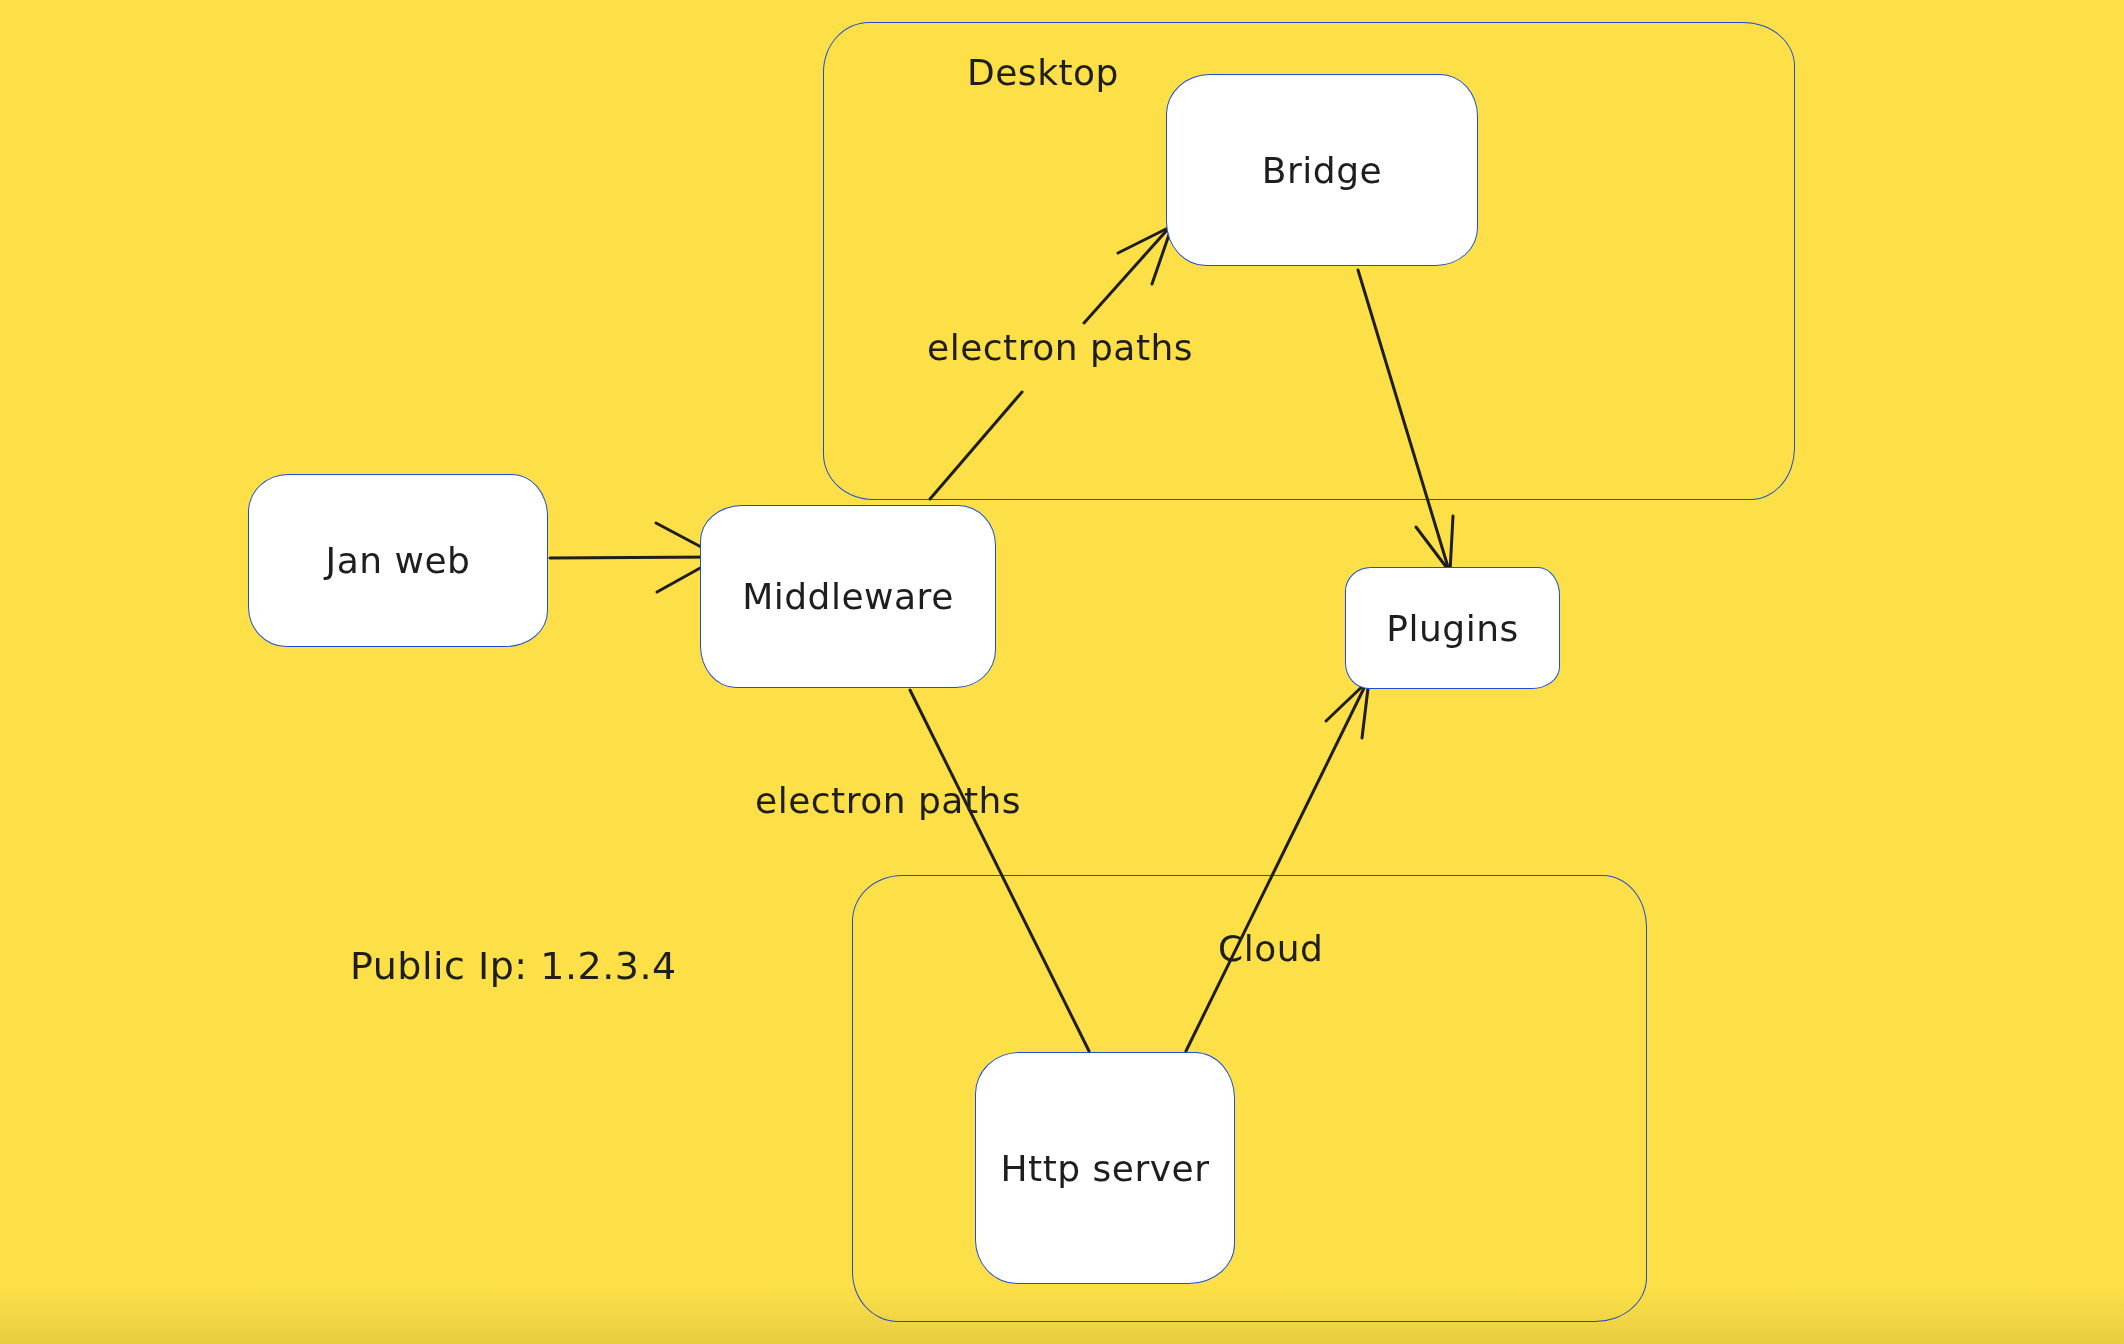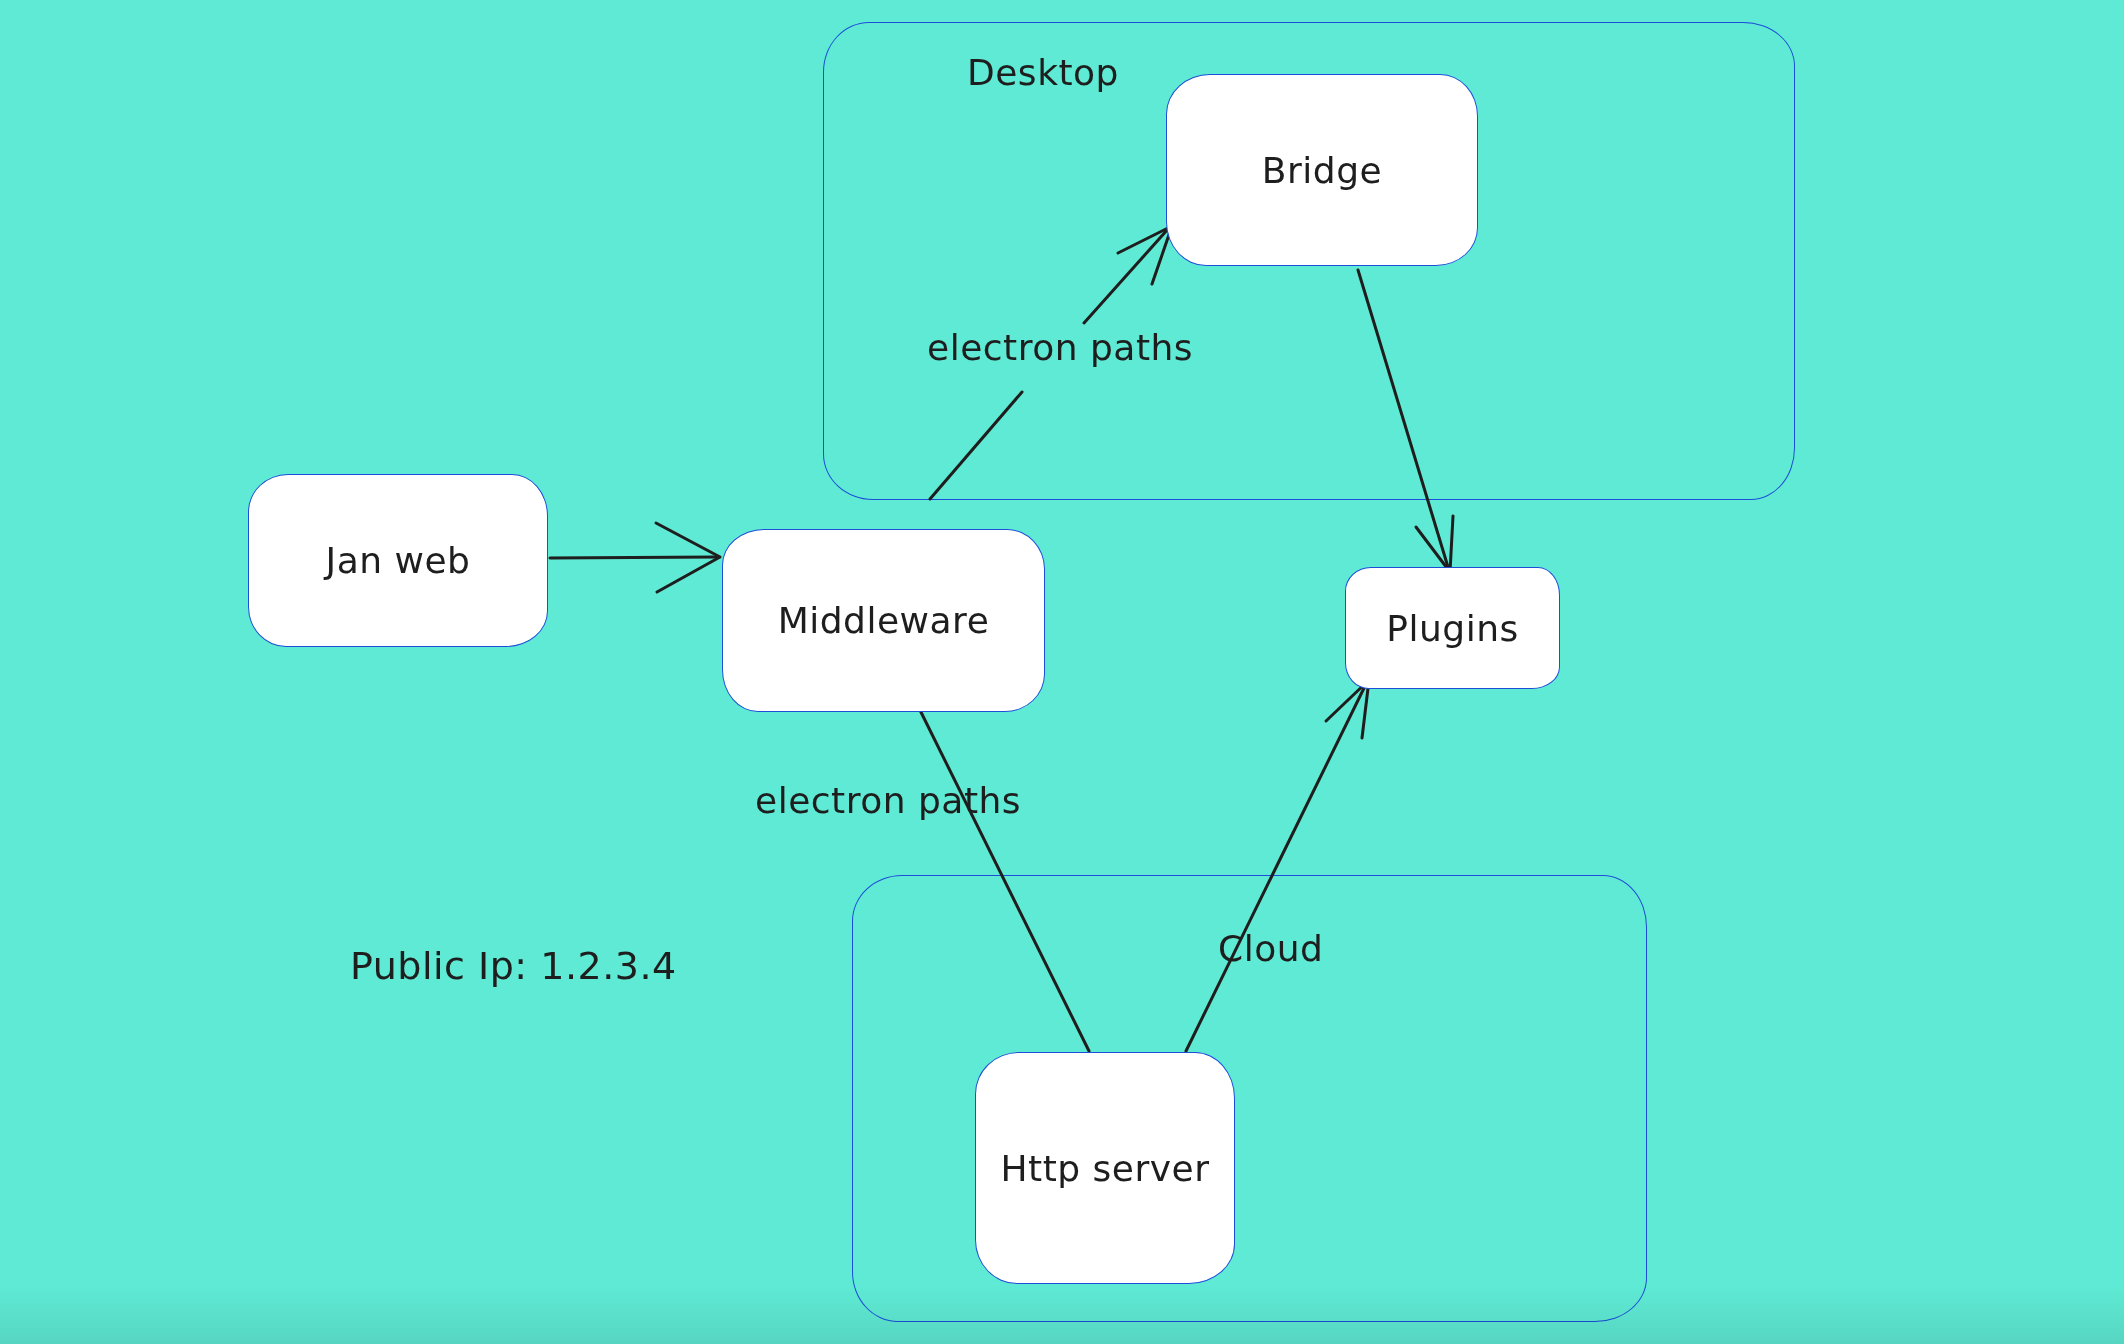--- a/index.html
+++ b/index.html
@@ -7,21 +7,21 @@
     padding: 0;
     background: #ffffff;
     width: 2124px;
     height: 1344px;
     overflow: hidden;
   }
   #stage {
     position: relative;
     width: 2124px;
     height: 1344px;
-    background: #5eead4;
+    background: #fde047;
     font-family: "DejaVu Sans", "Liberation Sans", sans-serif;
     color: #1e1e1e;
   }
   .box {
     position: absolute;
     border: 1px solid #1d4ed8;
     background: #ffffff;
     display: flex;
     align-items: center;
     justify-content: center;
@@ -108,21 +108,21 @@
     <g>
       <path d="M 1186 1051 L 1366 684"></path>
       <path d="M 1369 680 L 1326 721 M 1369 680 L 1362 738"></path>
     </g>
   </svg>
 
   <div class="box" style="left:248px; top:474px; width:300px; height:173px; border-radius:40px 36px 42px 38px / 38px 42px 36px 40px;align-items:center;">
     <span class="node-label">Jan web</span>
   </div>
 
-  <div class="box" style="left:722px; top:505px; width:323px; height:183px; border-radius:42px 38px 40px 36px / 36px 40px 38px 42px;margin-top:24px;">
+  <div class="box" style="left:700px; top:505px; width:296px; height:183px; border-radius:42px 38px 40px 36px / 36px 40px 38px 42px;">
     <span class="node-label">Middleware</span>
   </div>
 
   <div class="box" style="left:1166px; top:74px; width:312px; height:192px; border-radius:44px 38px 42px 40px / 40px 42px 38px 44px;">
     <span class="node-label">Bridge</span>
   </div>
 
   <div class="box" style="left:1345px; top:567px; width:215px; height:122px; border-radius:26px 22px 28px 24px / 24px 28px 22px 26px;">
     <span class="node-label">Plugins</span>
   </div>

